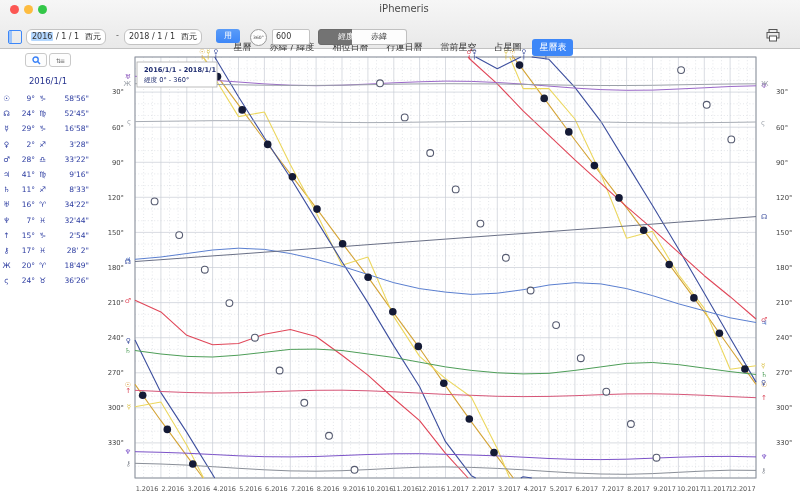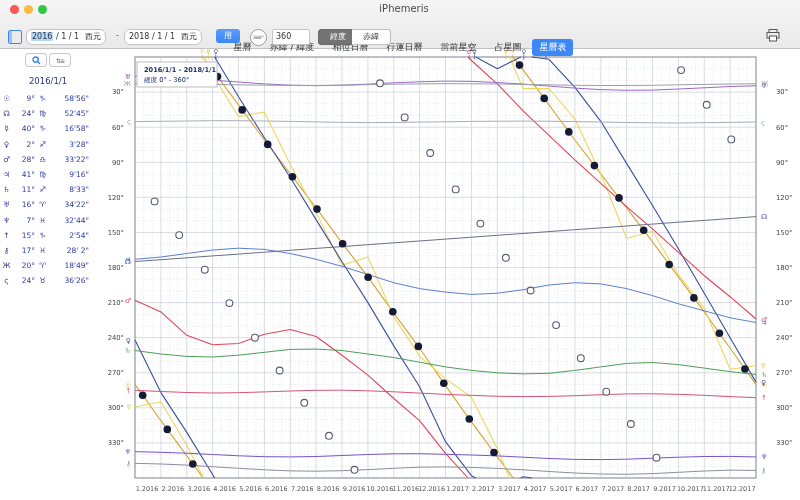--- a/index.html
+++ b/index.html
@@ -16,21 +16,21 @@
   .tab.sel{background:#3d87f8;color:#fff;font-family:Liberation Mono, monospace;}
   #toolbar{position:absolute;top:29px;left:0;width:800px;height:18px;font-size:8px;color:#333;}
   .tb{position:absolute;top:0;height:14px;line-height:14px;}
   .datefield{background:#fff;border:1px solid #c3c3c3;border-radius:6px;padding:0 4px;white-space:nowrap;}
   .yearhl{background:#b3d7ff;border-radius:1px;padding:0 1px;}
   .era{margin-left:6px;}
   #apply-btn{background:linear-gradient(#5a9cf8,#3d87f8);color:#fff;border-radius:3px;padding:0 8px;}
   #deg-badge{width:15px;height:15px;border:1px solid #9a9a9a;border-radius:50%;font-size:4.5px;
              text-align:center;line-height:15px;color:#444;background:#fdfdfd;}
   .input{background:#fff;border:1px solid #c3c3c3;border-radius:2px;padding:0 3px;width:30px;}
-  .seg{border:1px solid #c0c0c0;border-radius:3px 0 0 3px;background:#fdfdfd;padding:0 11px;}
+  .seg{border:1px solid #c0c0c0;border-radius:3px 0 0 3px;background:#fdfdfd;padding:0 19px;}
   .seg.sel{background:#737373;border-color:#6a6a6a;color:#fff;border-radius:3px 0 0 3px;}
   .seg.r{border-radius:0 3px 3px 0;border-left:none;}
   #sidebar-toggle{left:8px;top:1px;width:12px;height:12px;border:1.4px solid #3d87f8;border-radius:2px;}
   #sidebar-toggle i{display:block;width:3px;height:100%;background:#9cc4fb;}
   #print-btn{left:766px;top:0;}
   
   #sidebar{position:absolute;left:0;top:48px;width:96px;height:452px;background:#fff;z-index:2;}
   #sidebar-tools{display:flex;justify-content:center;gap:2px;margin-top:5px;}
   .mini-btn{border:1px solid #c9c9c9;border-radius:3px;background:#fdfdfd;height:12px;min-width:20px;
             display:flex;align-items:center;justify-content:center;font-size:7px;color:#666;}
@@ -68,21 +68,21 @@
         </div>
       <div class="tb datefield" style="left:26px;">
         <span class="yearhl">2016</span><span> / </span><span>1</span><span> / </span><span>1</span><span class="era">西元</span>
       </div>
       <div class="tb" style="left:116px;color:#555;">-</div>
       <div class="tb datefield" style="left:124px;">
         <span>2018</span><span> / </span><span>1</span><span> / </span><span>1</span><span class="era">西元</span>
       </div>
       <div class="tb" id="apply-btn" style="left:216px;">用</div>
       <div class="tb" id="deg-badge" style="left:250px;">360°</div>
-      <div class="tb input" style="left:272px;">360</div>
+      <div class="tb input" style="left:272px;">600</div>
       <div class="tb seg sel" style="left:318px;">經度</div>
       <div class="tb seg r" style="left:352px;">赤緯</div>
       <div class="tb" id="print-btn">
         <svg width="14" height="13" viewBox="0 0 14 13">
           <rect x="3" y="0.5" width="8" height="3" fill="none" stroke="#555" stroke-width="1"></rect>
           <rect x="1" y="3.5" width="12" height="5.5" fill="none" stroke="#555" stroke-width="1"></rect>
           <rect x="3.5" y="7" width="7" height="5" fill="#fff" stroke="#555" stroke-width="1"></rect>
         </svg>
       </div>
     </div>
@@ -109,21 +109,21 @@
           <span class="pr-m">58'56"</span>
         </div>
         <div class="pos-row">
           <span class="pr-g">☊</span>
           <span class="pr-d">24°</span>
           <span class="pr-s">♍</span>
           <span class="pr-m">52'45"</span>
         </div>
         <div class="pos-row">
           <span class="pr-g">☿</span>
-          <span class="pr-d">40°</span>
+          <span class="pr-d">29°</span>
           <span class="pr-s">♑</span>
           <span class="pr-m">16'58"</span>
         </div>
         <div class="pos-row">
           <span class="pr-g">♀</span>
           <span class="pr-d">2°</span>
           <span class="pr-s">♐</span>
           <span class="pr-m">3'28"</span>
         </div>
         <div class="pos-row">

